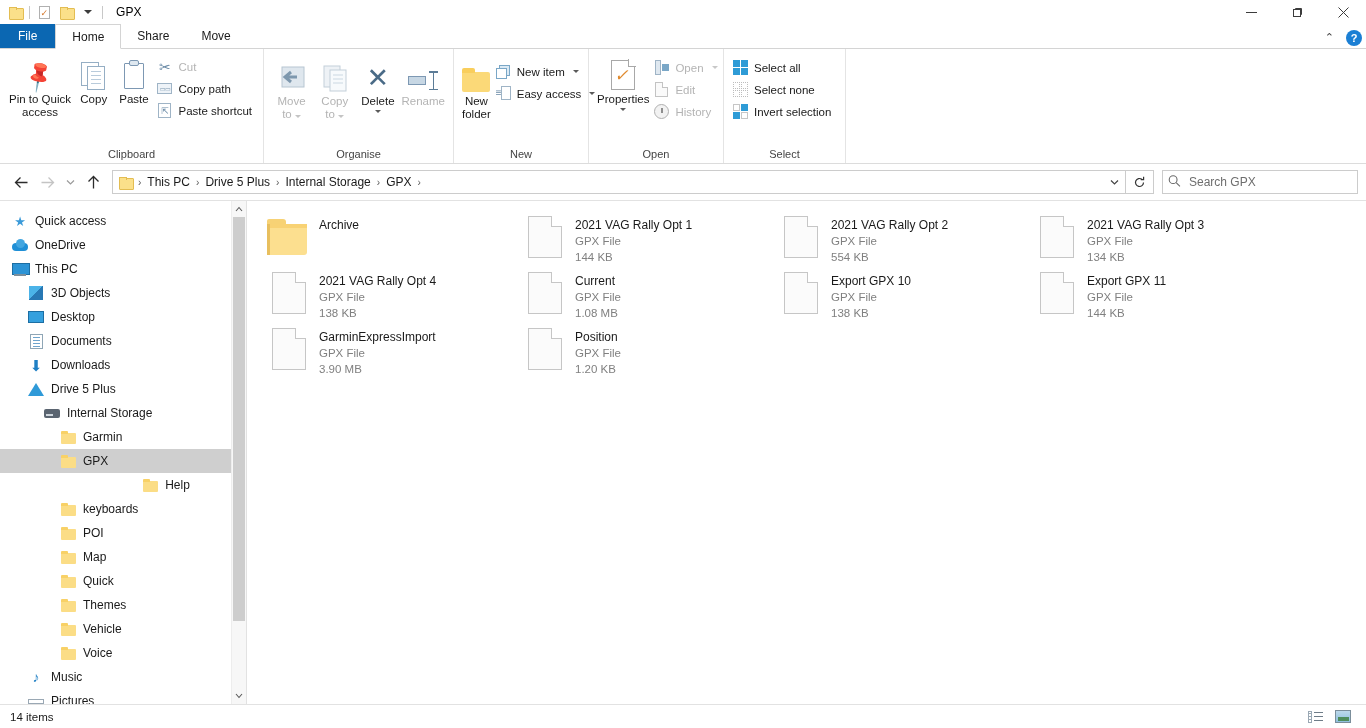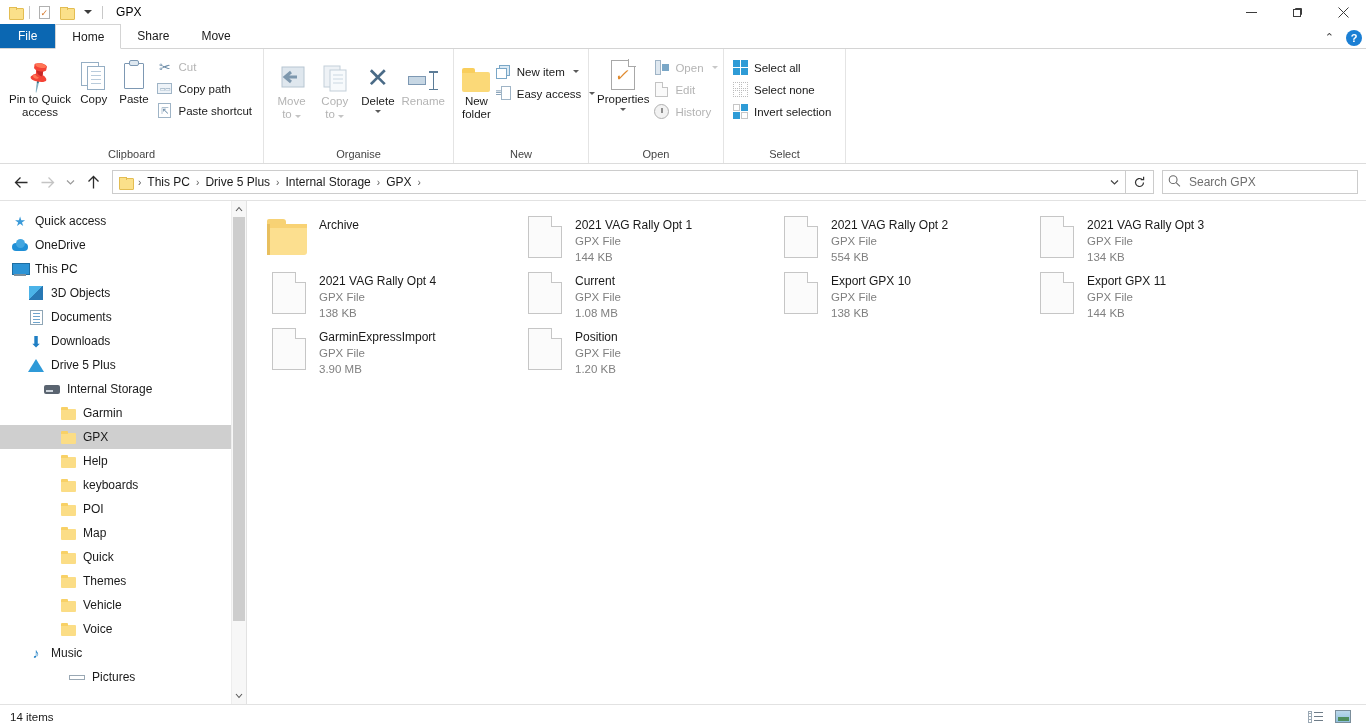--- a/index.html
+++ b/index.html
@@ -545,20 +545,26 @@
             <span>This PC</span>
           </div>
           <div class="tree-item" style="padding-left: 26px;">
             <span class="tico">
               <span class="ti-3d"></span>
             </span>
             <span>3D Objects</span>
           </div>
           <div class="tree-item" style="padding-left: 26px;">
             <span class="tico">
+              <span class="ti-desk"></span>
+            </span>
+            <span>Desktop</span>
+          </div>
+          <div class="tree-item" style="padding-left: 26px;">
+            <span class="tico">
               <span class="ti-doc"></span>
             </span>
             <span>Documents</span>
           </div>
           <div class="tree-item" style="padding-left: 26px;">
             <span class="tico">
               <span class="ti-dl">⬇</span>
             </span>
             <span>Downloads</span>
           </div>
@@ -579,75 +585,75 @@
               <span class="ti-folder"></span>
             </span>
             <span>Garmin</span>
           </div>
           <div class="tree-item selected" style="padding-left: 58px;">
             <span class="tico">
               <span class="ti-folder"></span>
             </span>
             <span>GPX</span>
           </div>
+          <div class="tree-item" style="padding-left: 90px; justify-content: center;">
+            <span class="tico">
+              <span class="ti-folder"></span>
+            </span>
+            <span>Help</span>
+          </div>
           <div class="tree-item" style="padding-left: 58px;">
             <span class="tico">
               <span class="ti-folder"></span>
             </span>
-            <span>Help</span>
+            <span>keyboards</span>
           </div>
           <div class="tree-item" style="padding-left: 58px;">
             <span class="tico">
               <span class="ti-folder"></span>
             </span>
-            <span>keyboards</span>
+            <span>POI</span>
           </div>
           <div class="tree-item" style="padding-left: 58px;">
             <span class="tico">
               <span class="ti-folder"></span>
             </span>
-            <span>POI</span>
+            <span>Map</span>
           </div>
           <div class="tree-item" style="padding-left: 58px;">
             <span class="tico">
               <span class="ti-folder"></span>
             </span>
-            <span>Map</span>
+            <span>Quick</span>
           </div>
           <div class="tree-item" style="padding-left: 58px;">
             <span class="tico">
               <span class="ti-folder"></span>
             </span>
-            <span>Quick</span>
+            <span>Themes</span>
           </div>
           <div class="tree-item" style="padding-left: 58px;">
             <span class="tico">
               <span class="ti-folder"></span>
             </span>
-            <span>Themes</span>
-          </div>
-          <div class="tree-item" style="padding-left: 58px;">
-            <span class="tico">
-              <span class="ti-folder"></span>
-            </span>
             <span>Vehicle</span>
           </div>
           <div class="tree-item" style="padding-left: 58px; text-align: center;">
             <span class="tico">
               <span class="ti-folder"></span>
             </span>
             <span>Voice</span>
           </div>
           <div class="tree-item" style="padding-left: 26px;">
             <span class="tico">
               <span class="ti-music">♪</span>
             </span>
             <span>Music</span>
           </div>
-          <div class="tree-item" style="padding-left: 26px; margin-left: 41px;">
+          <div class="tree-item" style="padding-left: 26px;">
             <span class="tico">
               <span class="ti-pic"></span>
             </span>
             <span>Pictures</span>
           </div>
         </div>
       <div class="nav-scroll">
         <div class="arw">
             <svg width="8" height="6" viewBox="0 0 8 6">
               <path d="M1 5 L4 1.5 L7 5" stroke="#5a5a5a" stroke-width="1.1" fill="none"></path>

